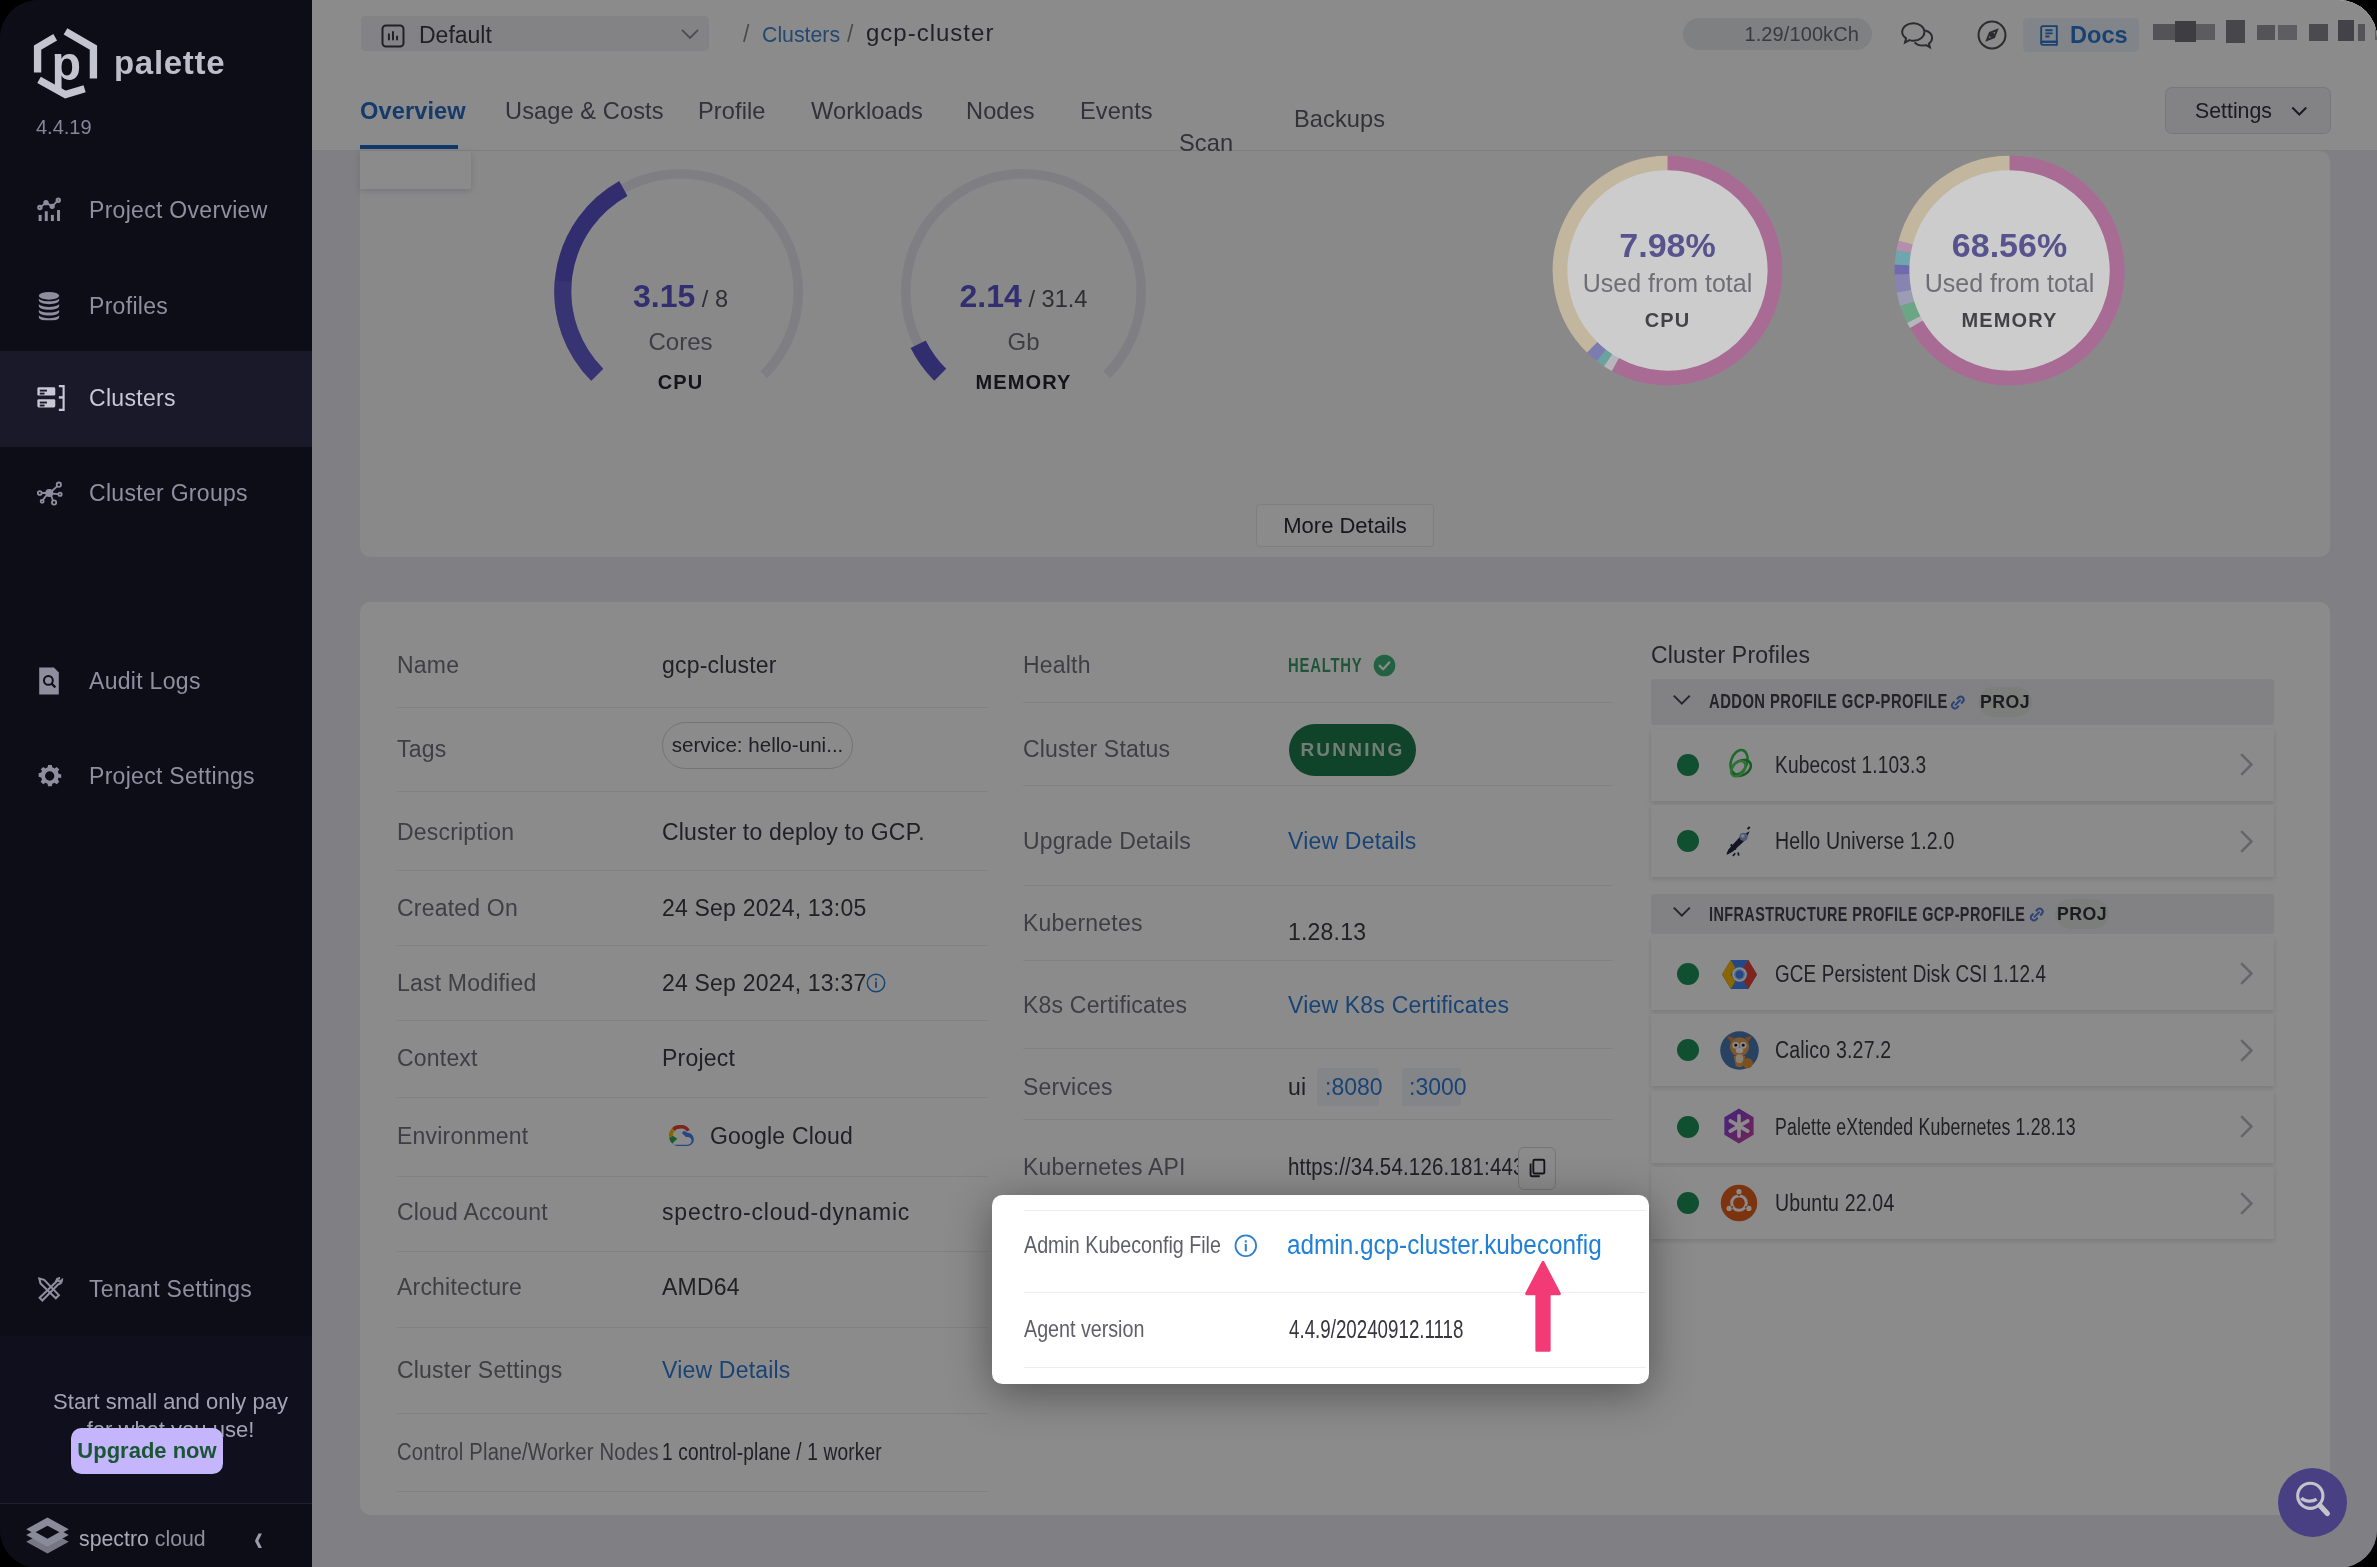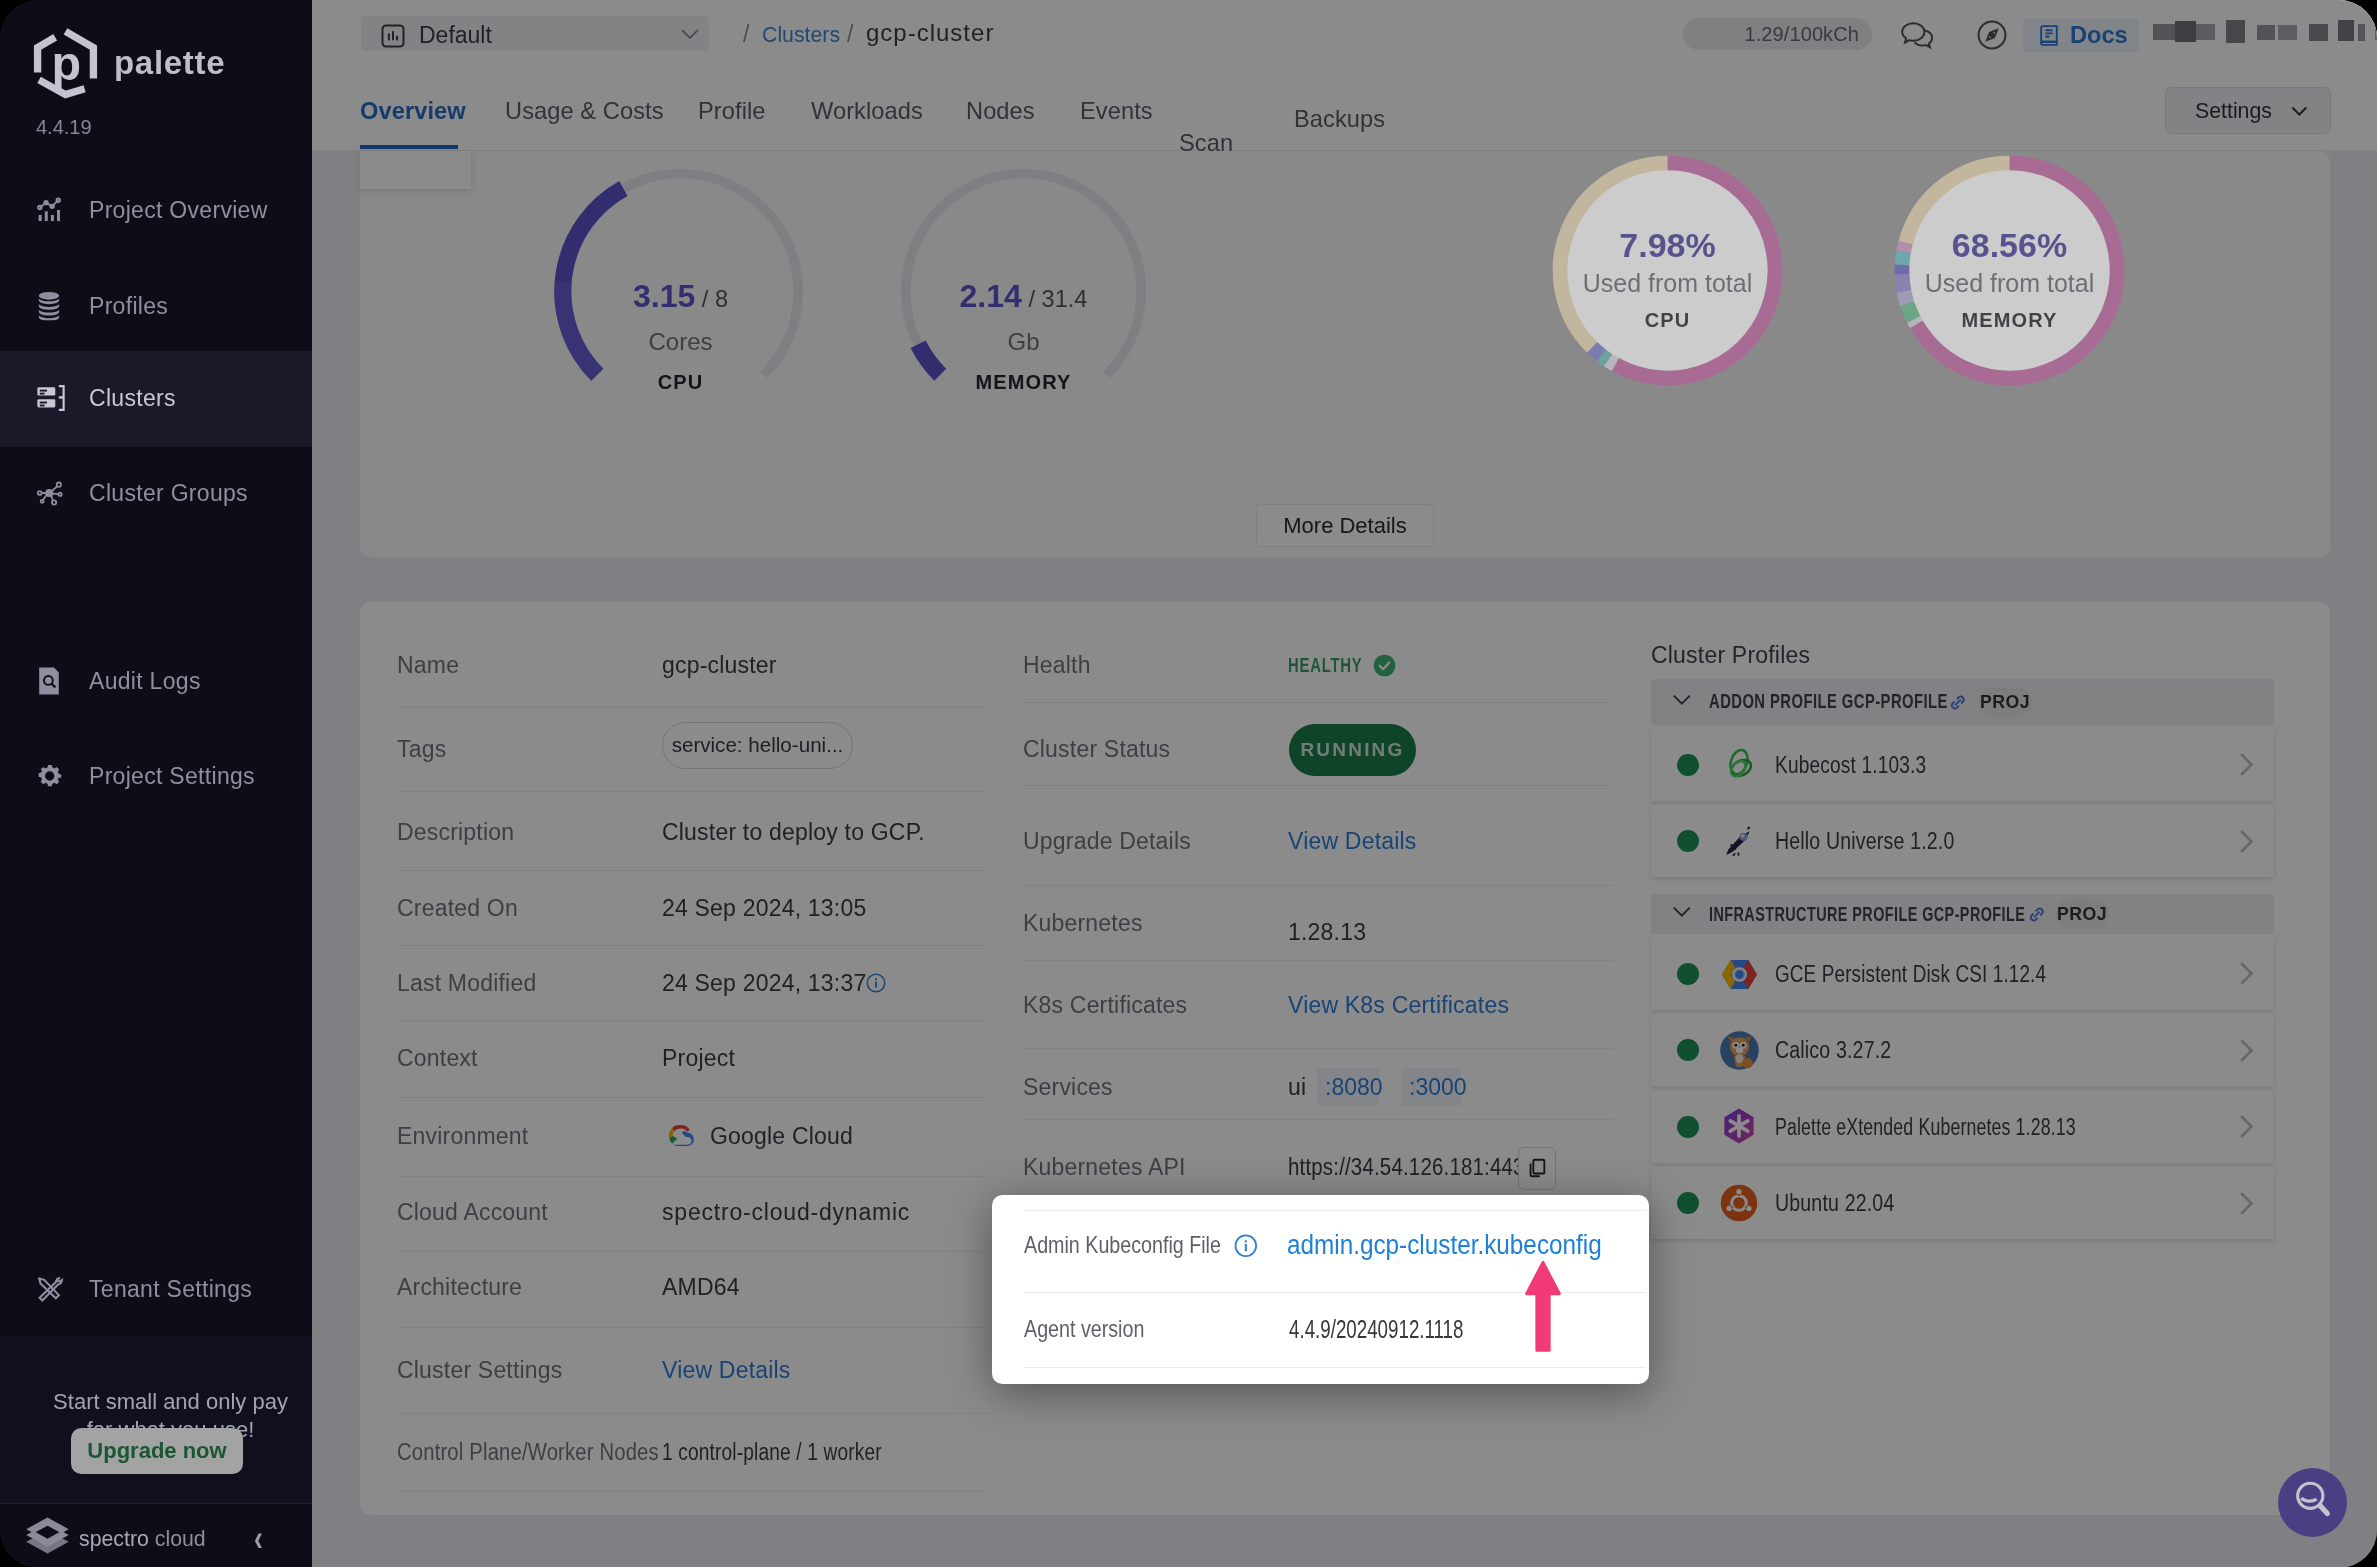--- a/index.html
+++ b/index.html
@@ -444,21 +444,21 @@
     <div class="menu-item" style="top:1241px;">
       <svg width="29.4" height="29.4" viewBox="0 0 24 24" fill="none" stroke="#8d8f9f" stroke-width="1.7">
           <path d="M3.5 3.5l4 1 12 12.5-2.5 2.5L4.5 7.5z"></path>
           <path d="M20.5 3.2c-1.8.2-3.2 1.1-3.4 3l-13.3 13 2.2 2.2 13-13.3c1.9-.2 2.8-1.6 3-3.4l-1.5 1.2-1.7-.5-.5-1.7z"></path>
         </svg>
       <div class="mi-txt">Tenant Settings</div>
     </div>
 
     <div class="abs" style="left:0; top:1336px; width:312px; height:167px; background:#0f0f1d;"></div>
     <div class="abs" style="left:0; top:1388px; width:341px; text-align:center; font-size:22px; color:#a2a4b3; line-height:28px;">Start small and only pay<br>for what you use!</div>
-    <div class="abs" style="left:71px; top:1428px; width:172px; height:46px; background:#a3a3a3; border-radius:10.3px; color:#1b5634; font-size:22px; font-weight:600; text-align:center; line-height:46px;">Upgrade now</div>
+    <div class="abs" style="left:71px; top:1428px; width:152px; height:46px; background:#c4b5fd; border-radius:10.3px; color:#1b5634; font-size:22px; font-weight:600; text-align:center; line-height:46px;">Upgrade now</div>
     <div class="abs" style="left:0; top:1503px; width:312px; height:0.7px; background:#20202f;"></div>
     <svg class="abs" style="left:23px; top:1516px;" width="49" height="44" viewBox="0 0 33 30">
       <g fill="#898b99">
           <path d="M16.5 1L31 9l-5 2.8-9.5-5.2L7 11.8 2 9z"></path>
           <path d="M2 13l5-2.8 9.5 5.3 9.5-5.3 5 2.8-14.5 8z"></path>
           <path d="M2 17.5l14.5 8L31 17.5l-5-2.7-9.5 5.2-9.5-5.2z" opacity="0.85"></path>
         </g>
     </svg>
     <div class="abs" style="left:79px; top:1527px; font-size:21.3px; color:#a7a9b6;">spectro <span style="color:#8c8e9b;">cloud</span></div>
     <div class="abs" style="left:254px; top:1524px; font-size:26.5px; color:#9a9caa; transform:scaleY(1.4); font-weight:bold;">‹</div>

